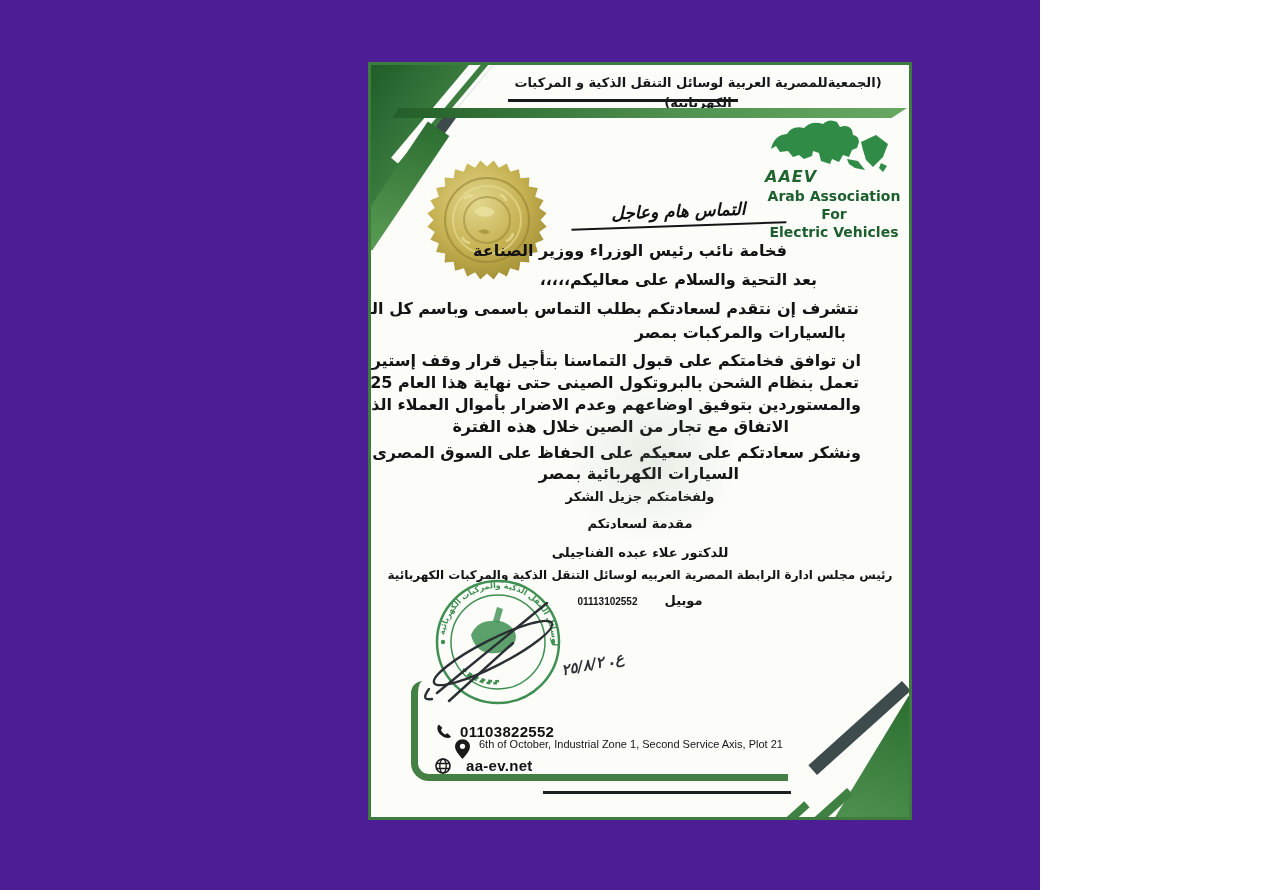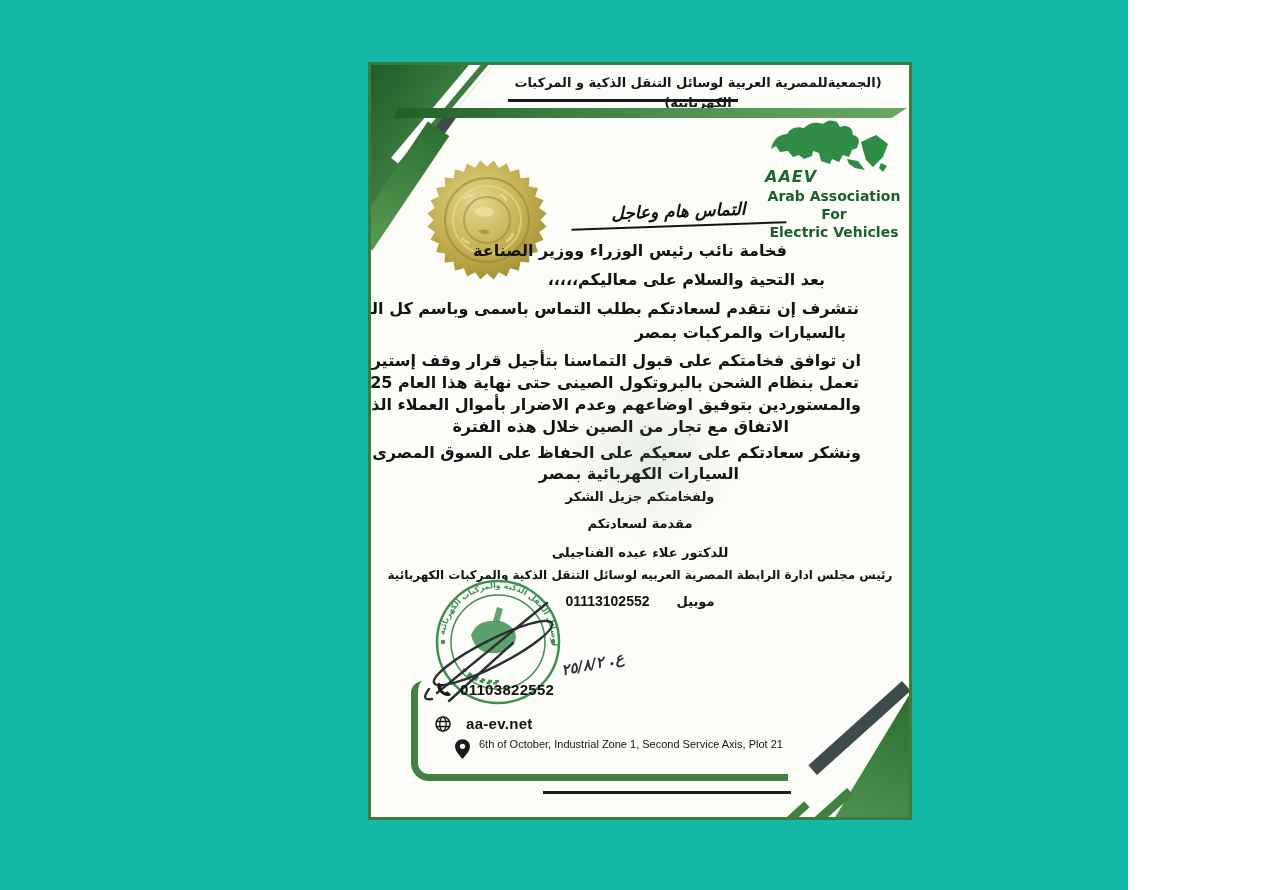--- a/index.html
+++ b/index.html
@@ -1,16 +1,16 @@
 <!DOCTYPE html>
 <html><head>
 <meta charset="utf-8">
 <style>
   html,body{margin:0;padding:0;background:#fff;}
-  .canvas{position:relative;width:1128px;height:890px;background:#14b8a6;overflow:hidden;
+  .canvas{position:relative;width:1040px;height:890px;background:#4c1d95;overflow:hidden;
           font-family:"DejaVu Sans","Liberation Sans",sans-serif;}
   .page{position:absolute;left:368px;top:62px;width:544px;height:758px;background:#fcfcf9;
         border:3px solid #3e7b3e;box-sizing:border-box;overflow:hidden;}
   
   .tl-green{position:absolute;left:-2px;top:-2px;width:126px;height:150px;
             clip-path:polygon(0 0,100% 0,0 100%);
             background:linear-gradient(125deg,#1f5c29,#4c8f4c 75%);overflow:hidden;}
   .tl-green .sl1{position:absolute;left:66px;top:-26px;width:9px;height:140px;background:#fdfdfb;transform:rotate(40deg);}
   .tl-green .sl2{position:absolute;left:84px;top:-30px;width:6px;height:150px;background:#fdfdfb;transform:rotate(40deg);}
   .tl-slate{position:absolute;left:40px;top:34px;width:11px;height:128px;background:#3d4b4c;transform:rotate(36deg);}
@@ -43,21 +43,21 @@
       background:radial-gradient(closest-side,rgba(116,160,116,.16),rgba(116,160,116,0) 72%);}
   
   .stamp{position:absolute;left:62px;top:512px;width:130px;height:130px;}
   .signature{position:absolute;left:44px;top:520px;width:205px;height:135px;}
   .hand-date{position:absolute;left:190px;top:590px;font-style:italic;font-weight:700;
              font-size:15px;color:#2b3034;transform:rotate(-12deg);direction:rtl;white-space:nowrap;}
   
   .footer-bracket{position:absolute;left:40px;top:616px;width:377px;height:100px;
                   border-left:7px solid #447f44;border-bottom:7px solid #447f44;
                   border-bottom-left-radius:18px;border-top-left-radius:12px;box-sizing:border-box;}
-  .f-row{position:absolute;display:flex;align-items:center;gap:8px;}
+  .f-row{position:absolute;display:flex;align-items:center;gap:8px;margin-top:42px;}
   .f-phone{left:64px;top:616px;}
   .f-web{left:64px;top:650px;gap:15px;}
   .f-phone .txt,.f-web .txt{font-family:"Liberation Sans",sans-serif;font-weight:700;
                             font-size:15px;color:#121212;letter-spacing:.3px;}
   .f-pin{position:absolute;left:84px;top:674px;}
   .f-address{position:absolute;left:108px;top:670px;width:318px;}
   .addr-ar{direction:rtl;text-align:right;font-weight:700;font-size:12px;color:#17231b;}
   .addr-en{text-align:left;font-family:"Liberation Sans",sans-serif;font-weight:400;
            font-size:11px;color:#141414;margin-top:3px;}
   .black-line{position:absolute;left:172px;top:726px;width:248px;height:3px;background:#1c1e20;}
@@ -115,41 +115,41 @@
         <circle cx="61" cy="61" r="23" fill="none" stroke="rgba(148,128,52,.5)" stroke-width="2"></circle>
         <path d="M48 52 q8 -8 18 -2 q6 4 -2 7 q-10 3 -16 -5" fill="rgba(235,226,160,.8)"></path>
         <path d="M52 72 q7 -4 12 1 q-4 5 -12 -1" fill="rgba(160,140,60,.7)"></path>
         <path d="M38 40 q4 -5 9 -3 M74 36 q5 1 6 6 M36 78 q2 5 8 6 M80 82 q6 -2 7 -8" stroke="rgba(235,226,160,.7)" stroke-width="2.5" fill="none"></path>
       </svg>
     </div>
 
     <div class="subject">التماس هام وعاجل</div>
 
     <div class="ln" style="top:176px;right:122px;">فخامة نائب رئيس الوزراء ووزير الصناعة</div>
-    <div class="ln" style="top:205px;right:84px;">بعد التحية والسلام على معاليكم،،،،،</div>
+    <div class="ln" style="top:205px;right:92px;">بعد التحية والسلام على معاليكم،،،،،</div>
 
     <div class="ln" style="top:234px;right:50px;">نتشرف إن نتقدم لسعادتكم بطلب التماس باسمى وباسم كل التجار والمستوردين والمهتمين</div>
     <div class="ln" style="top:258px;right:63px;">بالسيارات والمركبات بمصر</div>
 
     <div class="ln" style="top:286px;right:48px;">ان توافق فخامتكم على قبول التماسنا بتأجيل قرار وقف إستيراد السيارات الكهربائية التى</div>
     <div class="ln" style="top:308px;right:50px;">تعمل بنظام الشحن بالبروتكول الصينى حتى نهاية هذا  العام 2025 حتى يقوم التجار</div>
     <div class="ln" style="top:330px;right:48px;">والمستوردين بتوفيق اوضاعهم وعدم الاضرار بأموال العملاء الذين وثقوا بالتجار وعليه تم</div>
     <div class="ln" style="top:352px;right:120px;">الاتفاق مع تجار من الصين خلال هذه الفترة</div>
 
     <div class="ln" style="top:378px;right:48px;">ونشكر سعادتكم على سعيكم على الحفاظ على السوق المصرى وتنشيط توطين وتواجد</div>
     <div class="ln" style="top:399px;right:170px;">السيارات الكهربائية بمصر</div>
 
     <div class="lnc" style="top:424px;">ولفخامتكم جزيل الشكر</div>
     <div class="lnc" style="top:451px;">مقدمة لسعادتكم</div>
     <div class="lnc" style="top:480px;">للدكتور علاء عبده الفناجيلى</div>
     <div class="lnc" style="top:503px;font-size:12px;">رئيس مجلس ادارة الرابطة المصرية العربيه لوسائل التنقل الذكية والمركبات الكهربائية</div>
     <div class="lnc" style="top:528px;">
       <span>موبيل</span>
       <span style="display:inline-block;width:18px;"></span>
-      <span class="num" style="font-size:14px;">01113102552</span>
+      <span class="num" style="font-size:10px;">01113102552</span>
     </div>
 
     <div class="wm"></div>
 
     <div class="stamp">
       <svg width="130" height="130" viewBox="0 0 130 130">
         <defs>
           <path id="rimPath" d="M65,65 m-54,0 a54,54 0 1,1 108,0 a54,54 0 1,1 -108,0"></path>
         </defs>
         <circle cx="65" cy="65" r="61" fill="none" stroke="#3f8f52" stroke-width="2.5"></circle>

